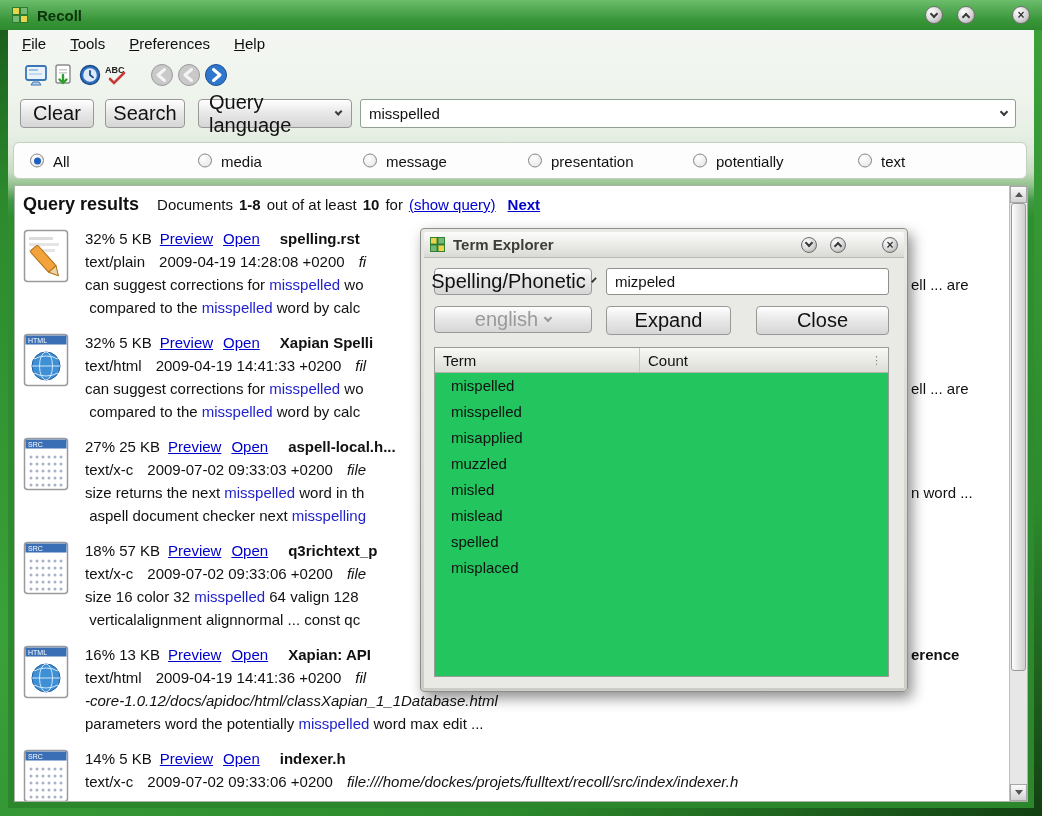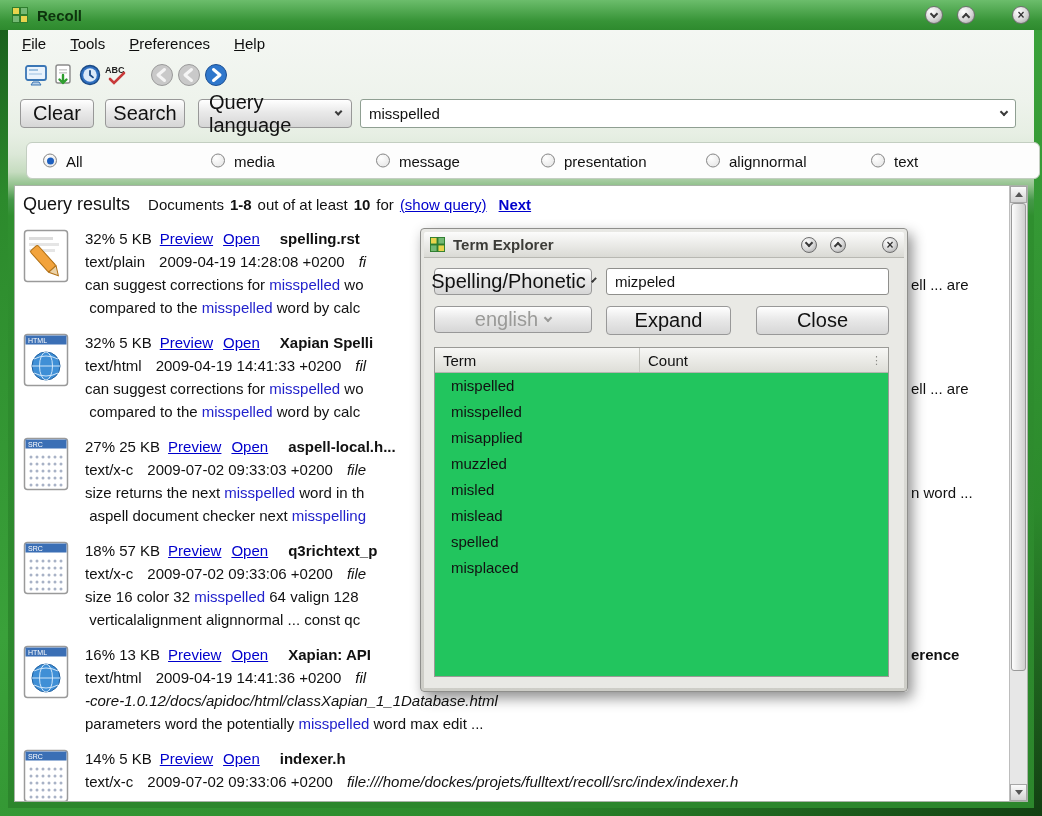--- a/index.html
+++ b/index.html
@@ -64,38 +64,38 @@
     background: #fff; border: 1px solid #8f9f92; border-radius: 3px;
     display: flex; align-items: center;
   }
   .combo input {
     flex: 1; border: none; outline: none; background: transparent;
     font-family: inherit; font-size: 15px; padding: 0 8px; color: #111;
   }
   .combo-arrow { width: 22px; height: 100%; display: flex; align-items: center; justify-content: center; }
   
   .filterpanel {
-    position: absolute; left: 18px; top: 112px; width: 1014px; height: 37px;
+    position: absolute; left: 5px; top: 112px; width: 1014px; height: 37px;
     background: #fdfdfd; border: 1px solid #c3cec1; border-radius: 6px;
   }
   .filter-opt { position: absolute; top: 50%; transform: translateY(-50%); display: flex; align-items: center; gap: 9px; }
   .radio {
     width: 14px; height: 14px; border-radius: 50%; border: 1px solid #858585;
     background: radial-gradient(circle at 35% 30%, #ffffff, #e2e2e2);
     display: flex; align-items: center; justify-content: center; flex: none;
   }
   .radio.sel::after { content: ""; width: 7px; height: 7px; border-radius: 50%; background: #1d5fbf; }
   
   .results {
     position: absolute; left: 6px; top: 155px; width: 1014px; height: 617px;
     background: #fff; border: 1px solid #a9b3a7;
   }
   .results-inner { position: absolute; left: 0; top: 0; right: 18px; bottom: 0; padding: 8px 0 0 8px; overflow: hidden; }
   .results-header { height: 26px; display: flex; align-items: baseline; gap: 6px; margin-bottom: 7px; white-space: pre; }
-  .qr-title { font-size: 18px; font-weight: normal; margin-right: 12px; }
+  .qr-title { font-size: 18px; font-weight: bold; margin-right: 12px; }
   .results-header b { font-weight: bold; }
   .link { color: #0000cc; text-decoration: underline; cursor: pointer; }
   .link.bold { font-weight: bold; margin-left: 6px; }
   .result-item { position: relative; display: flex; margin-bottom: 12px; }
   .ricon { width: 48px; margin-right: 14px; flex: none; padding-top: 2px; }
   .rcol { flex: 1; min-width: 0; }
   .rline { height: 23px; line-height: 23px; white-space: pre; overflow: hidden; }
   .rscore { margin-right: 8px; }
   .rlink { color: #0000cc; text-decoration: underline; margin-right: 10px; cursor: pointer; }
   .rtitle { font-weight: bold; margin-left: 10px; }
@@ -254,21 +254,21 @@
         <span class="filter-opt" style="left: 349px;">
           <span class="radio"></span>
           <span>message</span>
         </span>
         <span class="filter-opt" style="left: 514px;">
           <span class="radio"></span>
           <span>presentation</span>
         </span>
         <span class="filter-opt" style="left: 679px;">
           <span class="radio"></span>
-          <span>alignnormal</span>
+          <span>potentially</span>
         </span>
         <span class="filter-opt" style="left: 844px;">
           <span class="radio"></span>
           <span>text</span>
         </span>
       </div>
 
     <div class="results">
       <div class="results-inner">
         <div class="results-header">

